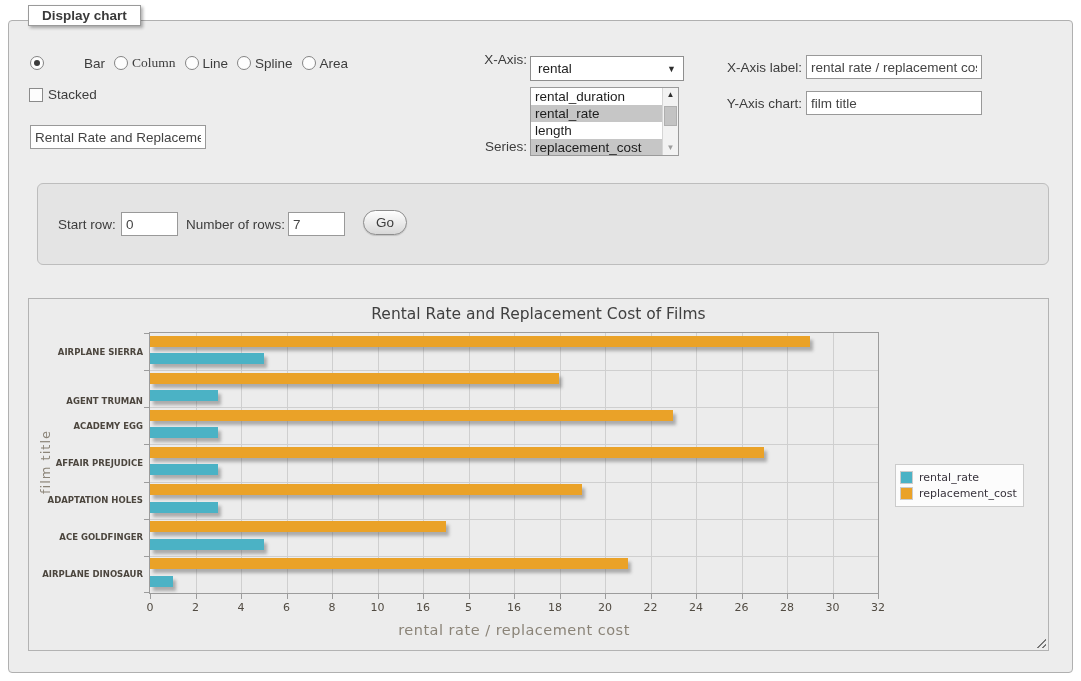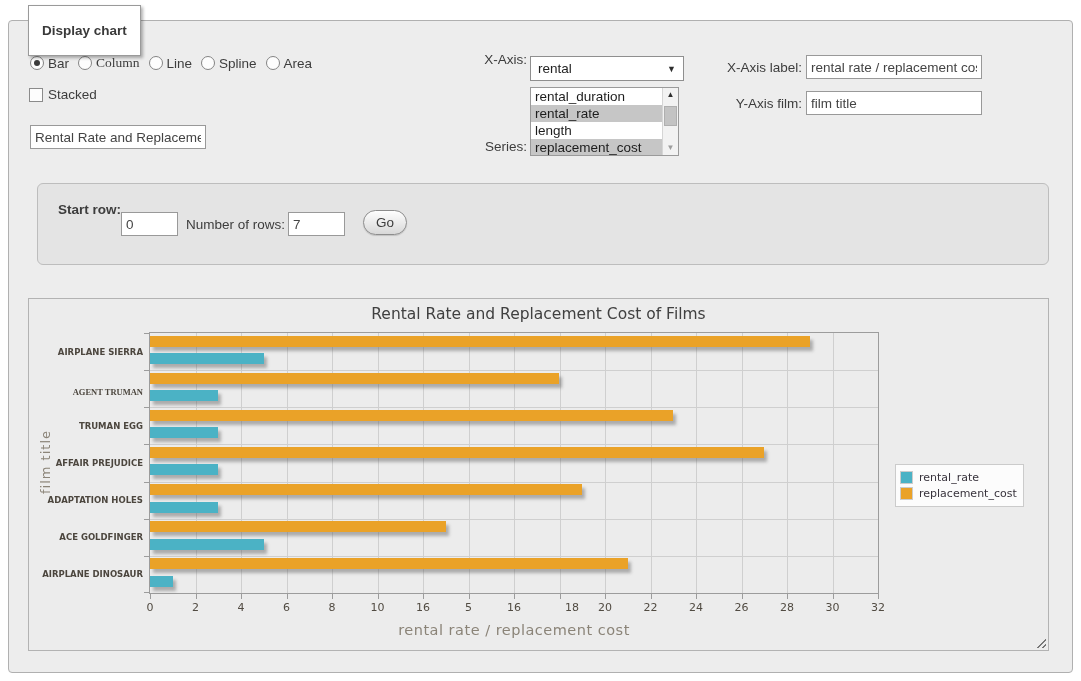--- a/index.html
+++ b/index.html
@@ -8,21 +8,21 @@
     font-family:"Liberation Sans",sans-serif;font-size:13.5px;color:#3d3d3d;
     overflow:hidden;
   }
   .abs{position:absolute;}
   
   .fieldset{
     left:8px;top:20px;width:1063px;height:651px;
     border:1px solid #b0b0b0;border-radius:4px;background:#ededed;
   }
   .legendbox{
-    left:28px;top:5px;padding:17px 13px;background:#fff;border:1px solid #9a9a9a;
+    left:28px;top:5px;padding:2px 13px;background:#fff;border:1px solid #9a9a9a;
     font-weight:bold;color:#3a3a3a;box-shadow:2px 2px 3px rgba(0,0,0,.3);z-index:3;
   }
   
   .radio-row{left:30px;top:55px;display:flex;align-items:center;gap:9px;}
   .radio-item{display:flex;align-items:center;gap:4px;cursor:default;}
   .radio{width:12px;height:12px;border:1px solid #848484;border-radius:50%;background:#fdfdfd;position:relative;flex:0 0 auto;}
   .radio.checked::after{content:'';position:absolute;left:3px;top:3px;width:6px;height:6px;border-radius:50%;background:#3c3c3c;}
   .check-row{left:29px;top:87px;display:flex;align-items:center;gap:5px;}
   .checkbox{width:12px;height:12px;border:1px solid #8b8b8b;background:#fdfdfd;}
   
@@ -90,21 +90,21 @@
 </style>
 </head>
 <body>
 
 <div class="abs fieldset"></div>
 <div class="abs legendbox">Display chart</div>
 
 <div class="abs radio-row" id="radio-row">
     <div class="radio-item" style="position: static;">
       <div class="radio checked" style="position: relative;"></div>
-      <div class="lbl" style="position: static;">Bar</div>
+      <div class="lbl" style="position: static; margin-left: 36px;">Bar</div>
     </div>
     <div class="radio-item" style="position: static; font-family: Liberation Serif, serif;">
       <div class="radio" style="position: relative;"></div>
       <div class="lbl" style="position: static;">Column</div>
     </div>
     <div class="radio-item" style="position: static;">
       <div class="radio" style="position: relative;"></div>
       <div class="lbl" style="position: static;">Line</div>
     </div>
     <div class="radio-item" style="position: static;">
@@ -141,25 +141,25 @@
   <div class="sbar">
     <span class="sbtn">▲</span>
     <span class="sthumb"></span>
     <span class="sbtn down">▼</span>
   </div>
 </div>
 
 <span class="abs lbl" style="left:714px;top:60px;width:88px;text-align:right;">X-Axis label:</span>
 <input class="txt abs" style="left: 806px; top: 55px; width: 176px;" value="rental rate / replacement cost">
 
-<span class="abs lbl" style="left:714px;top:96px;width:88px;text-align:right;">Y-Axis film:</span>
+<span class="abs lbl" style="left:714px;top:96px;width:88px;text-align:right;">Y-Axis chart:</span>
 <input class="txt abs" style="left: 806px; top: 91px; width: 176px;" value="film title">
 
 <div class="abs panel">
-  <span class="abs lbl" style="left:20px;top:18px;font-weight:bold;">Start row:</span>
+  <span class="abs lbl" style="left:20px;top:33px;">Start row:</span>
   <input class="txt" style="left: 83px; top: 28px; width: 57px;" value="0">
   <span class="abs lbl" style="left:148px;top:33px;">Number of rows:</span>
   <input class="txt" style="left: 250px; top: 28px; width: 57px;" value="7">
   <span class="go-btn">Go</span>
 </div>
 
 <div class="abs chart-wrap">
   <div class="chart-title">Rental Rate and Replacement Cost of Films</div>
   <div class="yaxis-title">film title</div>
   <div class="plot" id="plot">
@@ -185,21 +185,21 @@
       <div class="xmark" style="left: 273px;"></div>
       <div class="xtick" style="left: 273px;">16</div>
       <div class="vline" style="left: 318.5px;"></div>
       <div class="xmark" style="left: 318.5px;"></div>
       <div class="xtick" style="left: 318.5px;">5</div>
       <div class="vline" style="left: 364px;"></div>
       <div class="xmark" style="left: 364px;"></div>
       <div class="xtick" style="left: 364px;">16</div>
       <div class="vline" style="left: 409.5px;"></div>
       <div class="xmark" style="left: 409.5px;"></div>
-      <div class="xtick" style="left: 422px;">18</div>
+      <div class="xtick" style="left: 392px; text-align: right;">18</div>
       <div class="vline" style="left: 455px;"></div>
       <div class="xmark" style="left: 455px;"></div>
       <div class="xtick" style="left: 455px;">20</div>
       <div class="vline" style="left: 500.5px;"></div>
       <div class="xmark" style="left: 500.5px;"></div>
       <div class="xtick" style="left: 500.5px;">22</div>
       <div class="vline" style="left: 546px;"></div>
       <div class="xmark" style="left: 546px;"></div>
       <div class="xtick" style="left: 546px;">24</div>
       <div class="vline" style="left: 591.5px;"></div>
@@ -221,22 +221,22 @@
       <div class="hline" style="top: 111px;"></div>
       <div class="ymark" style="top: 111px;"></div>
       <div class="hline" style="top: 149px;"></div>
       <div class="ymark" style="top: 149px;"></div>
       <div class="hline" style="top: 186px;"></div>
       <div class="ymark" style="top: 186px;"></div>
       <div class="hline" style="top: 223px;"></div>
       <div class="ymark" style="top: 223px;"></div>
       <div class="ymark" style="top: 259px;"></div>
       <div class="cat-label" style="top: 13.5714px;">AIRPLANE SIERRA</div>
-      <div class="cat-label" style="top: 54px; font-family: Liberation Serif, serif;">AGENT TRUMAN</div>
-      <div class="cat-label" style="top: 87.8571px;">TRUMAN EGG</div>
+      <div class="cat-label" style="top: 63px;">AGENT TRUMAN</div>
+      <div class="cat-label" style="top: 87.8571px;">ACADEMY EGG</div>
       <div class="cat-label" style="top: 125px;">AFFAIR PREJUDICE</div>
       <div class="cat-label" style="top: 162.143px;">ADAPTATION HOLES</div>
       <div class="cat-label" style="top: 199.286px;">ACE GOLDFINGER</div>
       <div class="cat-label" style="top: 236.429px;">AIRPLANE DINOSAUR</div>
       <div class="bar" style="top: 2.5px; width: 659.522px; background: rgb(234, 162, 40);"></div>
       <div class="bar" style="top: 39.6429px; width: 409.272px; background: rgb(234, 162, 40);"></div>
       <div class="bar" style="top: 76.7857px; width: 523.022px; background: rgb(234, 162, 40);"></div>
       <div class="bar" style="top: 113.929px; width: 614.022px; background: rgb(234, 162, 40);"></div>
       <div class="bar" style="top: 151.071px; width: 432.022px; background: rgb(234, 162, 40);"></div>
       <div class="bar" style="top: 188.214px; width: 295.522px; background: rgb(234, 162, 40);"></div>

